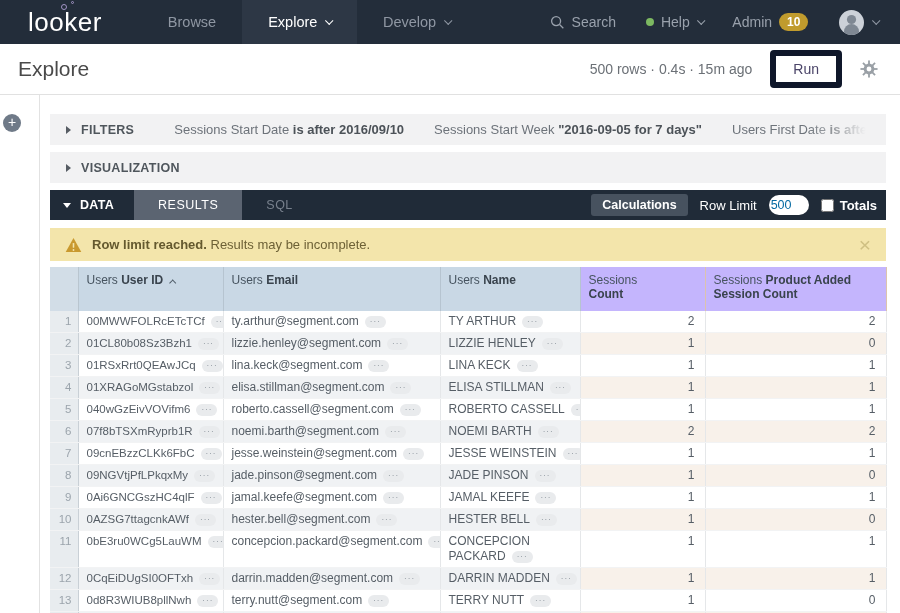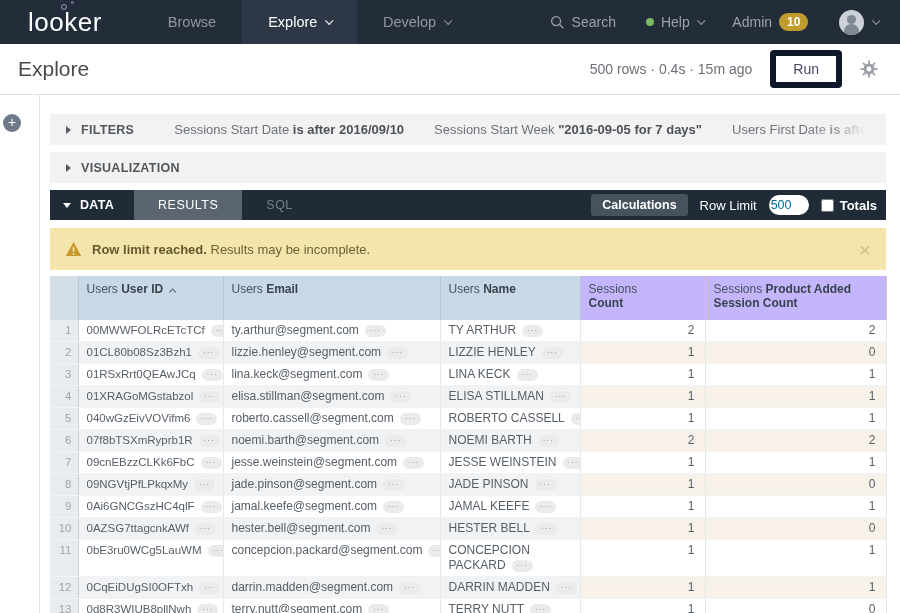--- a/index.html
+++ b/index.html
@@ -54,21 +54,21 @@
   .tab.active { background:#5b6471; color:#fff; }
   .databar-right { margin-left:auto; display:flex; align-items:center; gap:12px; padding-right:9px; }
   .calc-btn { background:#47525f; color:#fff; font-weight:bold; font-size:12.5px; border:none; border-radius:3px; padding:4px 11px; cursor:pointer; }
   .rl-label, .totals-label { color:#fff; font-size:13px; }
   .totals-label { font-weight:bold; }
   .rl-input { width:40px; height:20px; border:none; border-radius:10px; font-size:12.5px; padding:1px 2px; color:#0369a1; font-family:inherit; }
   .totals-wrap { display:flex; align-items:center; gap:6px; }
   .totals-cb { width:13px; height:13px; cursor:pointer; }
 
   
-  .warning { height:42px; background:#f3e5ab; display:flex; align-items:center; padding:4px 15px; margin-top:8px; font-size:13px; color:#6d6136; }
+  .warning { height:33px; background:#f3e5ab; display:flex; align-items:center; padding:4px 15px; margin-top:8px; font-size:13px; color:#6d6136; }
   .warning .msg { margin-left:10px; }
   .warning b { color:#64592e; }
   .warn-close { margin-left:auto; color:#cfc083; font-size:21px; line-height:1; cursor:pointer; }
 
   
   .tablewrap { margin-top:6px; }
   table { border-collapse:collapse; table-layout:fixed; width:836px; }
   th, td { font-size:12px; vertical-align:top; }
   thead th { height:44px; text-align:left; padding:6px 8px 0 8px; font-weight:normal; color:#46535f; cursor:pointer; }
   thead th.dim { background:#c9d8e5; border-right:1px solid #b6c4d0; }

